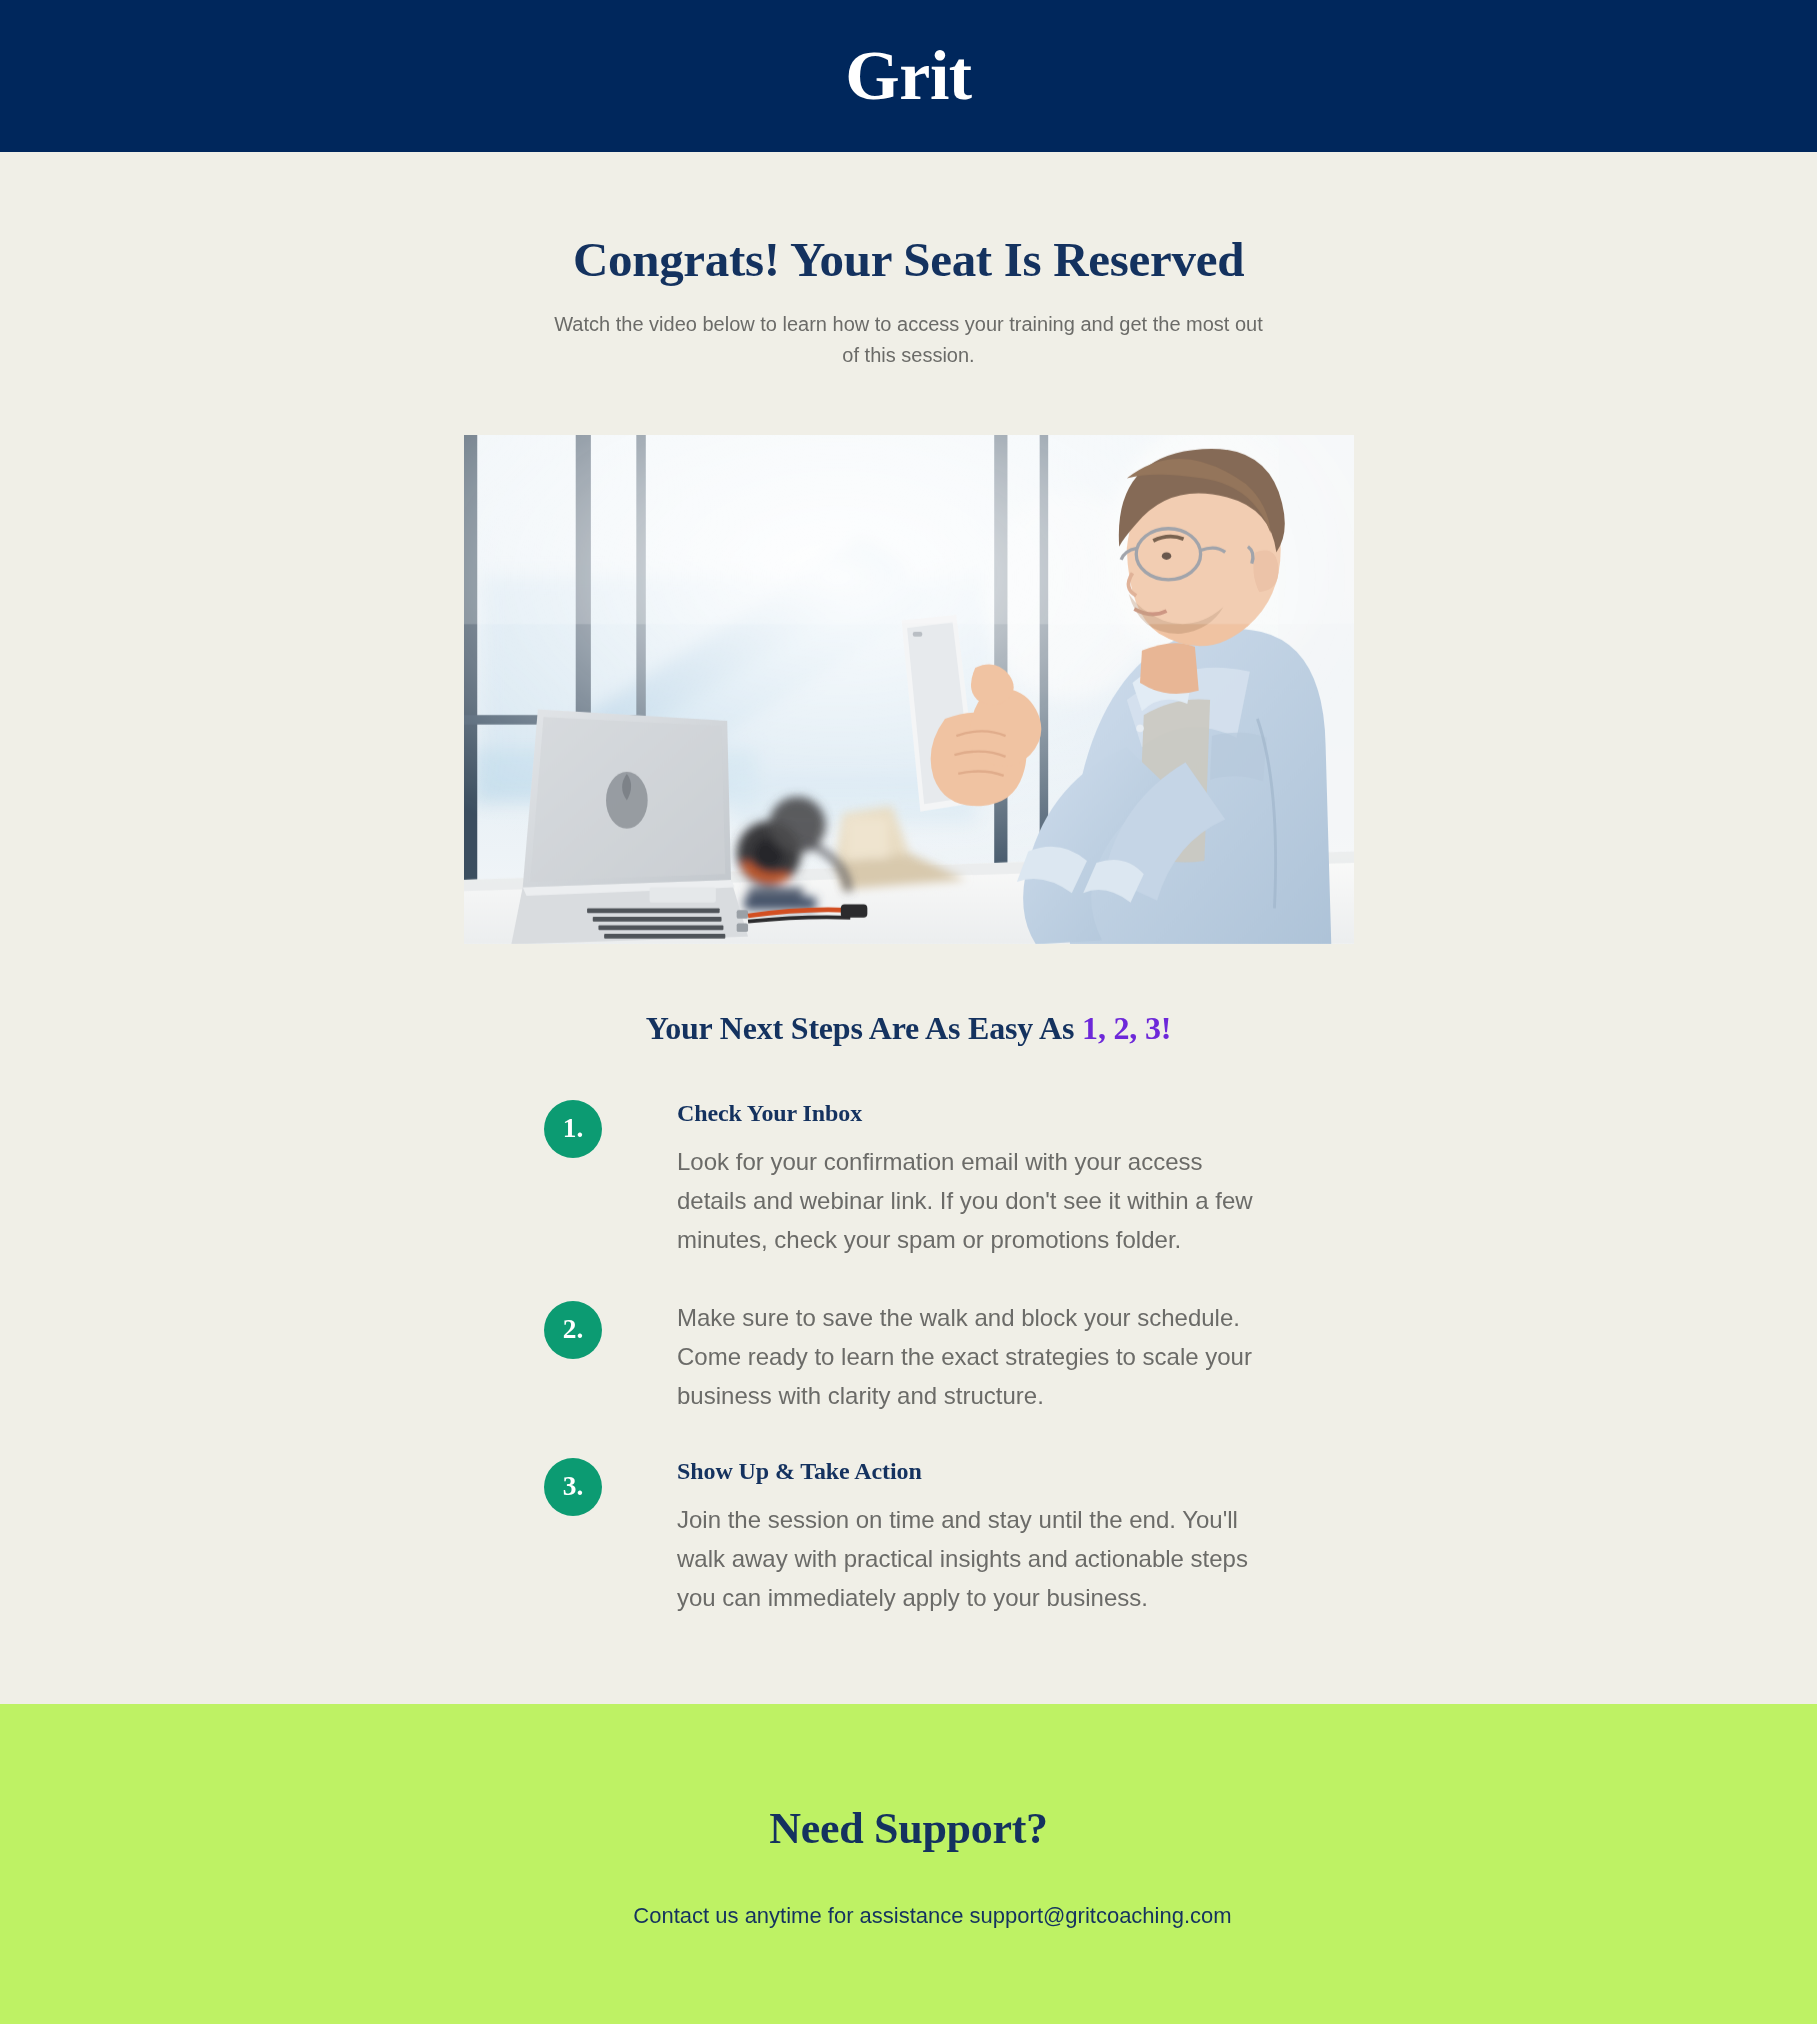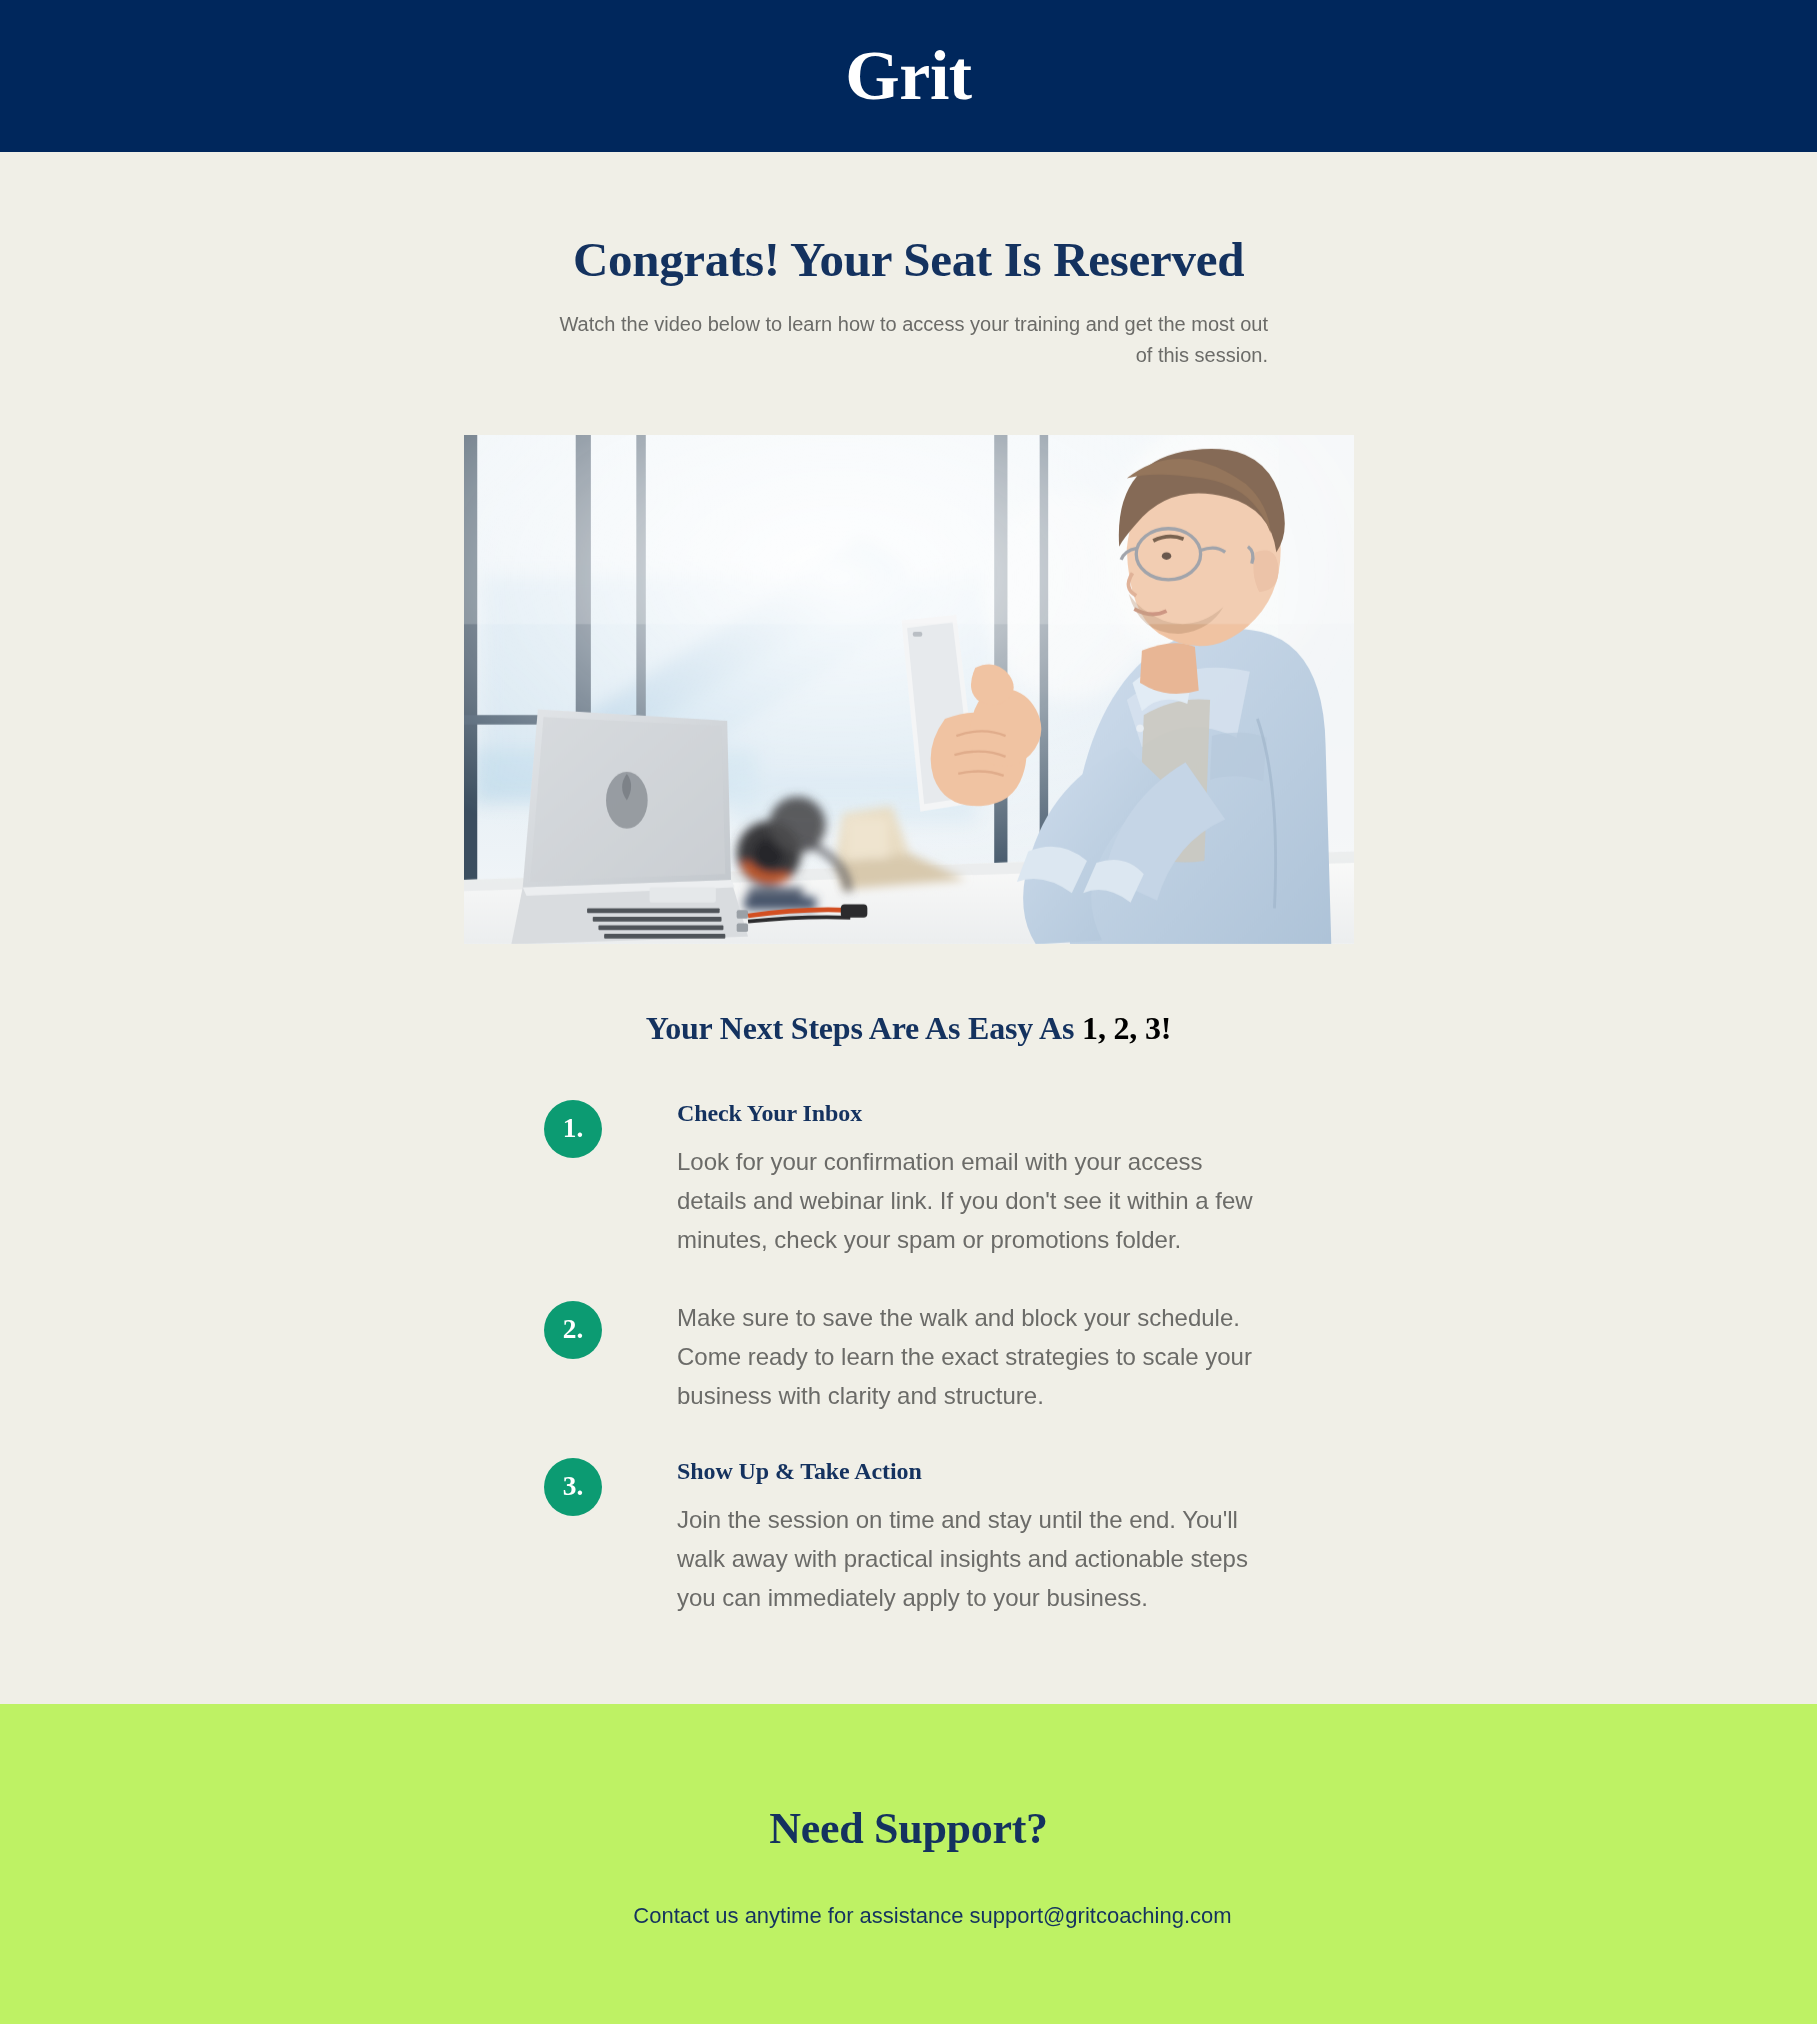--- a/index.html
+++ b/index.html
@@ -56,21 +56,21 @@
     text-align: center;
     letter-spacing: -0.3px;
     margin-bottom: 21px;
     margin-top: 24px;
   }
 
   .page-subtitle {
     font-size: 20px;
     line-height: 1.55;
     color: #6B6B68;
-    text-align: right;
+    text-align: center;
     max-width: 719px;
     margin: 0 auto;
   }
 
   
   .video-wrap {
     width: 890px;
     height: 509px;
     margin: 64px auto 0;
     overflow: hidden;
@@ -85,21 +85,21 @@
     font-family: "Liberation Serif", "DejaVu Serif", serif;
     font-weight: 700;
     font-size: 32px;
     color: #14325F;
     text-align: center;
     margin-top: 66px;
     margin-bottom: 49px;
     letter-spacing: -0.2px;
   }
 
-  .steps-heading .accent { color: #000000; }
+  .steps-heading .accent { color: #6d28d9; }
 
   .steps-list {
     width: 729px;
     margin: 0 auto;
     padding-left: 0;
   }
 
   .step-row {
     display: flex;
     align-items: flex-start;

